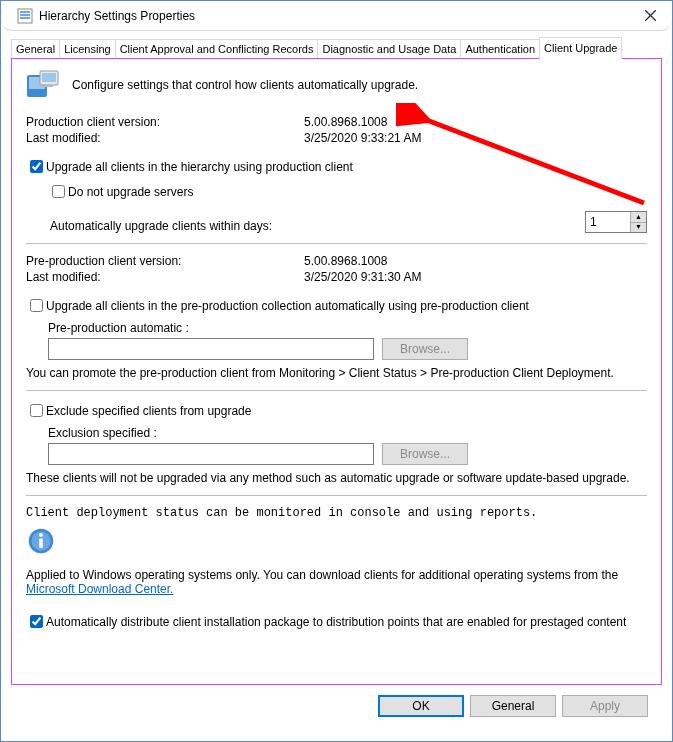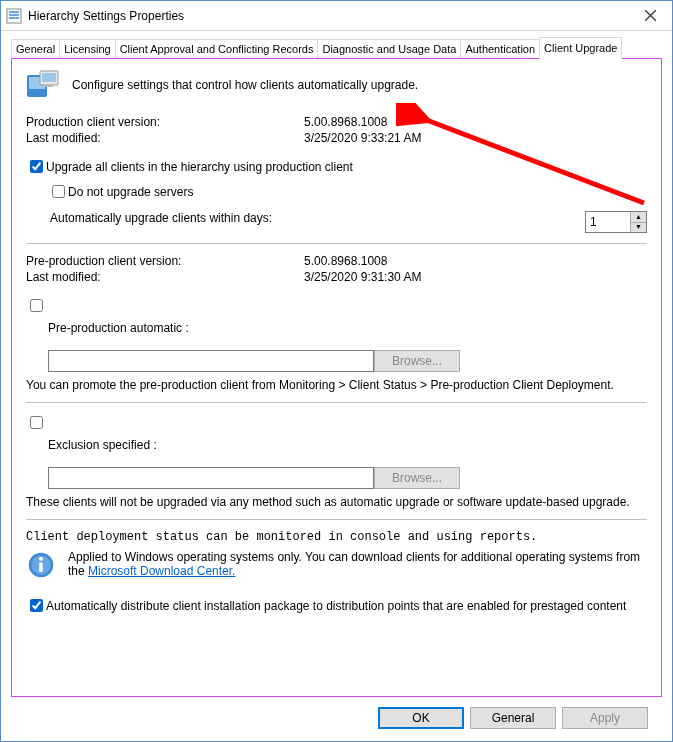--- a/index.html
+++ b/index.html
@@ -18,23 +18,24 @@
     height: 742px;
     border: 1px solid #5a8ac6;
     background: #fff;
     display: flex;
     flex-direction: column;
   }
   .titlebar {
     height: 30px;
     display: flex;
     align-items: center;
-    padding: 0 2px 0 5px;
+    padding: 0 2px 0 16px;
     border-bottom: 1px solid #d9d9d9;
     background: #fff;
+    border-radius: 11px;
   }
   .titlebar .icon {
     width: 16px; height: 16px;
     margin-right: 6px;
     display: inline-flex;
     align-items: center; justify-content: center;
   }
   .titlebar .title { flex: 1; font-size: 12px; }
   .titlebar .close {
     width: 40px; height: 28px;
@@ -104,21 +105,21 @@
   .section-gap { height: 10px; }
   .hr { border: none; border-top: 1px solid #c0c0c0; margin: 10px 0; }
   label.cb { display: inline-flex; align-items: center; }
   input[type=checkbox] {
     width: 13px; height: 13px;
     accent-color: #0066cc;
   }
   .indent1 { margin-left: 22px; }
   .days-row {
     display: flex;
-    align-items: flex-start;
+    align-items: flex-end;
     margin-top: 10px;
     margin-left: 24px;
   }
   .days-row .lbl { flex: 1; }
   .spinner {
     display: inline-flex;
     height: 22px;
     border: 1px solid #7a7a7a;
   }
   .spinner input {
@@ -130,22 +131,22 @@
     display: flex; flex-direction: column;
     border-left: 1px solid #adadad;
     width: 16px;
   }
   .spinner .btns button {
     flex:1; border:none; background:#e1e1e1;
     padding:0; line-height:8px; font-size:7px; cursor:pointer;
   }
   .spinner .btns button:first-child { border-bottom:1px solid #adadad; }
   .field-row {
-    display: flex; align-items: center; 
-    margin-top: 15px; margin-left: 22px;
+    display: flex; align-items: center; gap: 8px;
+    margin-top: 3px; margin-left: 22px;
   }
   .text-input {
     height: 22px;
     border: 1px solid #7a7a7a;
     width: 326px;
     background: #fff;
     font-size: 12px;
     padding: 0 4px;
   }
   .text-input[disabled] { background: #fff; color: #888; }
@@ -156,30 +157,31 @@
     background: #e1e1e1;
     font-size: 12px;
     padding: 0 14px;
     cursor: pointer;
   }
   .btn:disabled { color: #8a8a8a; cursor: default; }
   .footer {
     display: flex;
     justify-content: flex-end;
     gap: 6px;
-    padding: 10px 14px 12px 0;
+    padding: 10px 14px 24px 0;
   }
   .btn-ok {
     border: 1px solid #0078d7;
     box-shadow: inset 0 0 0 1px #0078d7;
     background: #e1e1e1;
   }
   .info-row {
     display: flex; gap: 12px; align-items:flex-start;
     margin-top: 6px;
+    flex-direction: column;
   }
   .info-icon {
     width: 30px; height: 30px; flex:0 0 auto;
     display:flex;align-items:center;justify-content:center;
   }
   a.link { color: #0066cc; text-decoration: underline; cursor:pointer; }
   
   .arrow-annot {
     position: absolute;
     pointer-events: none;
@@ -294,34 +296,36 @@
       </div>
       <div class="kv row">
         <span class="k">Last modified:</span>
         <span class="v">3/25/2020 9:31:30 AM</span>
       </div>
 
       <div class="section-gap"></div>
 
       <label class="cb">
         <input type="checkbox" style="">
+        <span>Upgrade all clients in the pre-production collection automatically using pre-production client</span>
       </label>
 
       <div class="sub-label">Pre-production automatic :</div>
       <div class="field-row">
         <input class="text-input" type="text" disabled="" style="">
         <button class="btn" disabled="">Browse...</button>
       </div>
       <div class="para">You can promote the pre-production client from Monitoring &gt; Client Status &gt; Pre-production Client Deployment.</div>
 
       <hr class="hr">
 
       
       <label class="cb">
         <input type="checkbox" style="">
+        <span>Exclude specified clients from upgrade</span>
       </label>
       <div class="sub-label">Exclusion specified :</div>
       <div class="field-row">
         <input class="text-input" type="text" disabled="" style="">
         <button class="btn" disabled="">Browse...</button>
       </div>
       <div class="para">These clients will not be upgraded via any method such as automatic upgrade or software update-based upgrade.</div>
 
       <hr class="hr">
 

